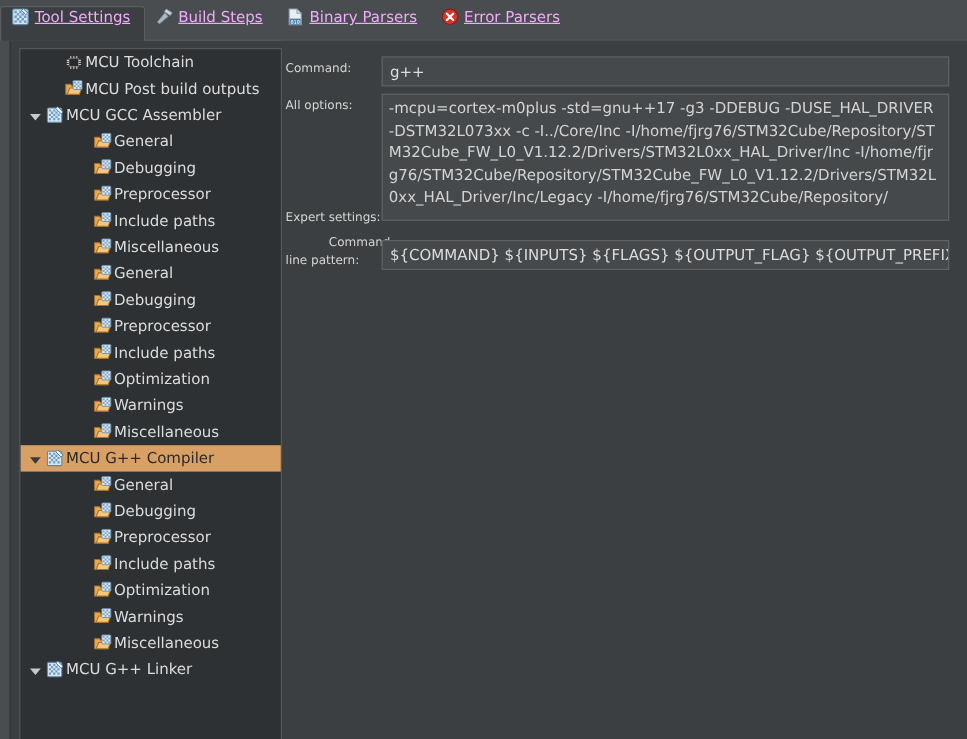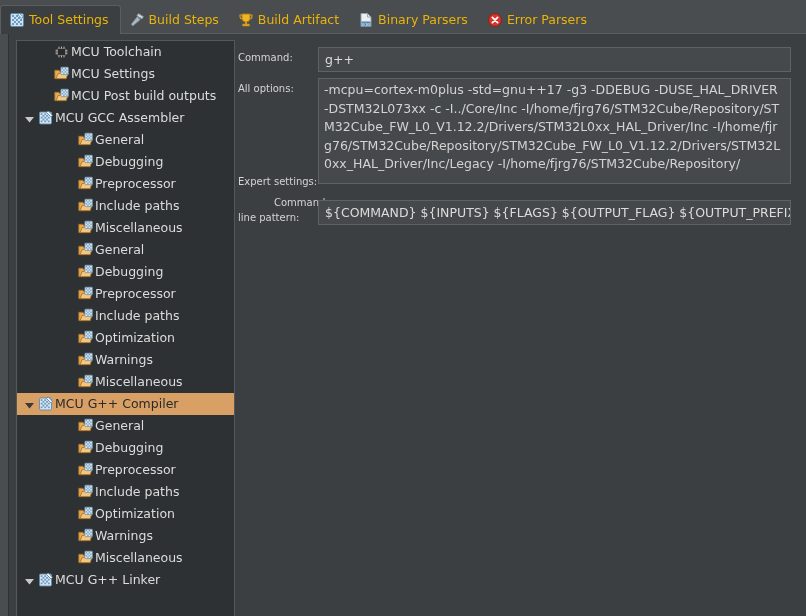--- a/index.html
+++ b/index.html
@@ -31,30 +31,30 @@
   .tabbar::after {
     content: "";
     position: absolute;
     left: 0; bottom: 0;
     width: 806px;
     height: 1px;
     background: #5b5e60;
   }
   .tab {
     display: flex;
-    align-items: center;
     height: 28px;
     padding: 0 11px 0 8px;
     gap: 4px;
-    color: #eab308;
+    color: #f0abfc;
     font-size: 12.5px;
     white-space: nowrap;
     position: relative;
     box-sizing: border-box;
     cursor: default;
+    text-decoration: underline;
   }
   .tab.active {
     background: #3c3f41;
     border-top: 1px solid #5b5e60;
     border-left: 1px solid #5b5e60;
     border-right: 1px solid #5b5e60;
     border-radius: 3px 3px 0 0;
     height: 29px;
     z-index: 2;
     margin-bottom: 0px;
@@ -214,29 +214,20 @@
     </div>
     <div class="tab">
       <svg class="tab-ico" viewBox="0 0 16 16" width="16" height="16" xmlns="http://www.w3.org/2000/svg">
         <path d="M9.5 1.5l5 3.2-1.6 2.3-5-3.2z" fill="#c9d6e0" stroke="#7d8d99" stroke-width="0.8"></path>
         <path d="M8.4 4.6L2.2 12.3l1.6 1.6 7.4-6.1z" fill="#aab8c4" stroke="#78858f" stroke-width="0.8"></path>
       </svg>
       <span class="tab-label">Build Steps</span>
     </div>
     <div class="tab">
       <svg class="tab-ico" viewBox="0 0 16 16" width="16" height="16" xmlns="http://www.w3.org/2000/svg">
-        <path d="M4 2h8v4a4 4 0 0 1-8 0z" fill="#f0b429" stroke="#b07d10" stroke-width="0.9"></path>
-        <path d="M4 3H2v1.5A2.5 2.5 0 0 0 4.5 7M12 3h2v1.5A2.5 2.5 0 0 1 11.5 7" fill="none" stroke="#d99e16" stroke-width="1.1"></path>
-        <rect x="7" y="9.5" width="2" height="2.5" fill="#d99e16"></rect>
-        <rect x="4.5" y="12" width="7" height="2" rx="0.5" fill="#f0b429" stroke="#b07d10" stroke-width="0.8"></rect>
-      </svg>
-      <span class="tab-label">Build Artifact</span>
-    </div>
-    <div class="tab">
-      <svg class="tab-ico" viewBox="0 0 16 16" width="16" height="16" xmlns="http://www.w3.org/2000/svg">
         <path d="M3 1.5h6.5L13 5v9.5H3z" fill="#e9eef2" stroke="#8fa0ad" stroke-width="0.9"></path>
         <path d="M9.5 1.5V5H13" fill="none" stroke="#8fa0ad" stroke-width="0.9"></path>
         <rect x="3.5" y="9.5" width="9" height="5" fill="#4b7ea8"></rect>
         <text x="8" y="13.6" font-size="4.4" font-family="DejaVu Sans Mono, monospace" fill="#ffffff" text-anchor="middle">010</text>
       </svg>
       <span class="tab-label">Binary Parsers</span>
     </div>
     <div class="tab">
       <svg class="tab-ico" viewBox="0 0 16 16" width="16" height="16" xmlns="http://www.w3.org/2000/svg">
         <circle cx="8" cy="8" r="6.4" fill="#d9342b" stroke="#8d1d16" stroke-width="0.9"></circle>
@@ -261,30 +252,20 @@
           <span class="tlabel">MCU Toolchain</span>
         </div>
         <div class="trow ind1">
           <span class="twist"></span>
           <svg class="ticon" viewBox="0 0 16 16" width="17" height="16" xmlns="http://www.w3.org/2000/svg">
             <path d="M1.3 12.6V4.3h4.1l1.2 1.5h6.1v6.8z" fill="#e8a94f" stroke="#a9722a" stroke-width="0.85"></path>
             <path d="M2.6 12.6l2.1-5.2h10l-2.1 5.2z" fill="#f5c77e" stroke="#a9722a" stroke-width="0.85"></path>
             <rect x="7.4" y="1.2" width="7.4" height="7.4" rx="0.6" fill="#dfeaf4" stroke="#6d93b3" stroke-width="0.8"></rect>
             <path d="M8.2 2h1.5v1.5H8.2zM11.2 2h1.5v1.5h-1.5zM9.7 3.5h1.5V5H9.7zM12.7 3.5h1.4V5h-1.4zM8.2 5h1.5v1.5H8.2zM11.2 5h1.5v1.5h-1.5zM9.7 6.5h1.5V8H9.7zM12.7 6.5h1.4V8h-1.4z" fill="#7ba3c4"></path>
           </svg>
-          <span class="tlabel">MCU Settings</span>
-        </div>
-        <div class="trow ind1">
-          <span class="twist"></span>
-          <svg class="ticon" viewBox="0 0 16 16" width="17" height="16" xmlns="http://www.w3.org/2000/svg">
-            <path d="M1.3 12.6V4.3h4.1l1.2 1.5h6.1v6.8z" fill="#e8a94f" stroke="#a9722a" stroke-width="0.85"></path>
-            <path d="M2.6 12.6l2.1-5.2h10l-2.1 5.2z" fill="#f5c77e" stroke="#a9722a" stroke-width="0.85"></path>
-            <rect x="7.4" y="1.2" width="7.4" height="7.4" rx="0.6" fill="#dfeaf4" stroke="#6d93b3" stroke-width="0.8"></rect>
-            <path d="M8.2 2h1.5v1.5H8.2zM11.2 2h1.5v1.5h-1.5zM9.7 3.5h1.5V5H9.7zM12.7 3.5h1.4V5h-1.4zM8.2 5h1.5v1.5H8.2zM11.2 5h1.5v1.5h-1.5zM9.7 6.5h1.5V8H9.7zM12.7 6.5h1.4V8h-1.4z" fill="#7ba3c4"></path>
-          </svg>
           <span class="tlabel">MCU Post build outputs</span>
         </div>
         <div class="trow ind0">
           <span class="twist">
             <svg width="13" height="13" viewBox="0 0 13 13" xmlns="http://www.w3.org/2000/svg">
               <path d="M2 5l4.5 5.5L11 5z" fill="#c9c9c9"></path>
             </svg>
           </span>
           <svg class="ticon" viewBox="0 0 16 16" width="17" height="16" xmlns="http://www.w3.org/2000/svg">
             <rect x="2" y="2" width="12" height="12" rx="1.2" fill="#d7e6f3" stroke="#5d87a8" stroke-width="0.9"></rect>

